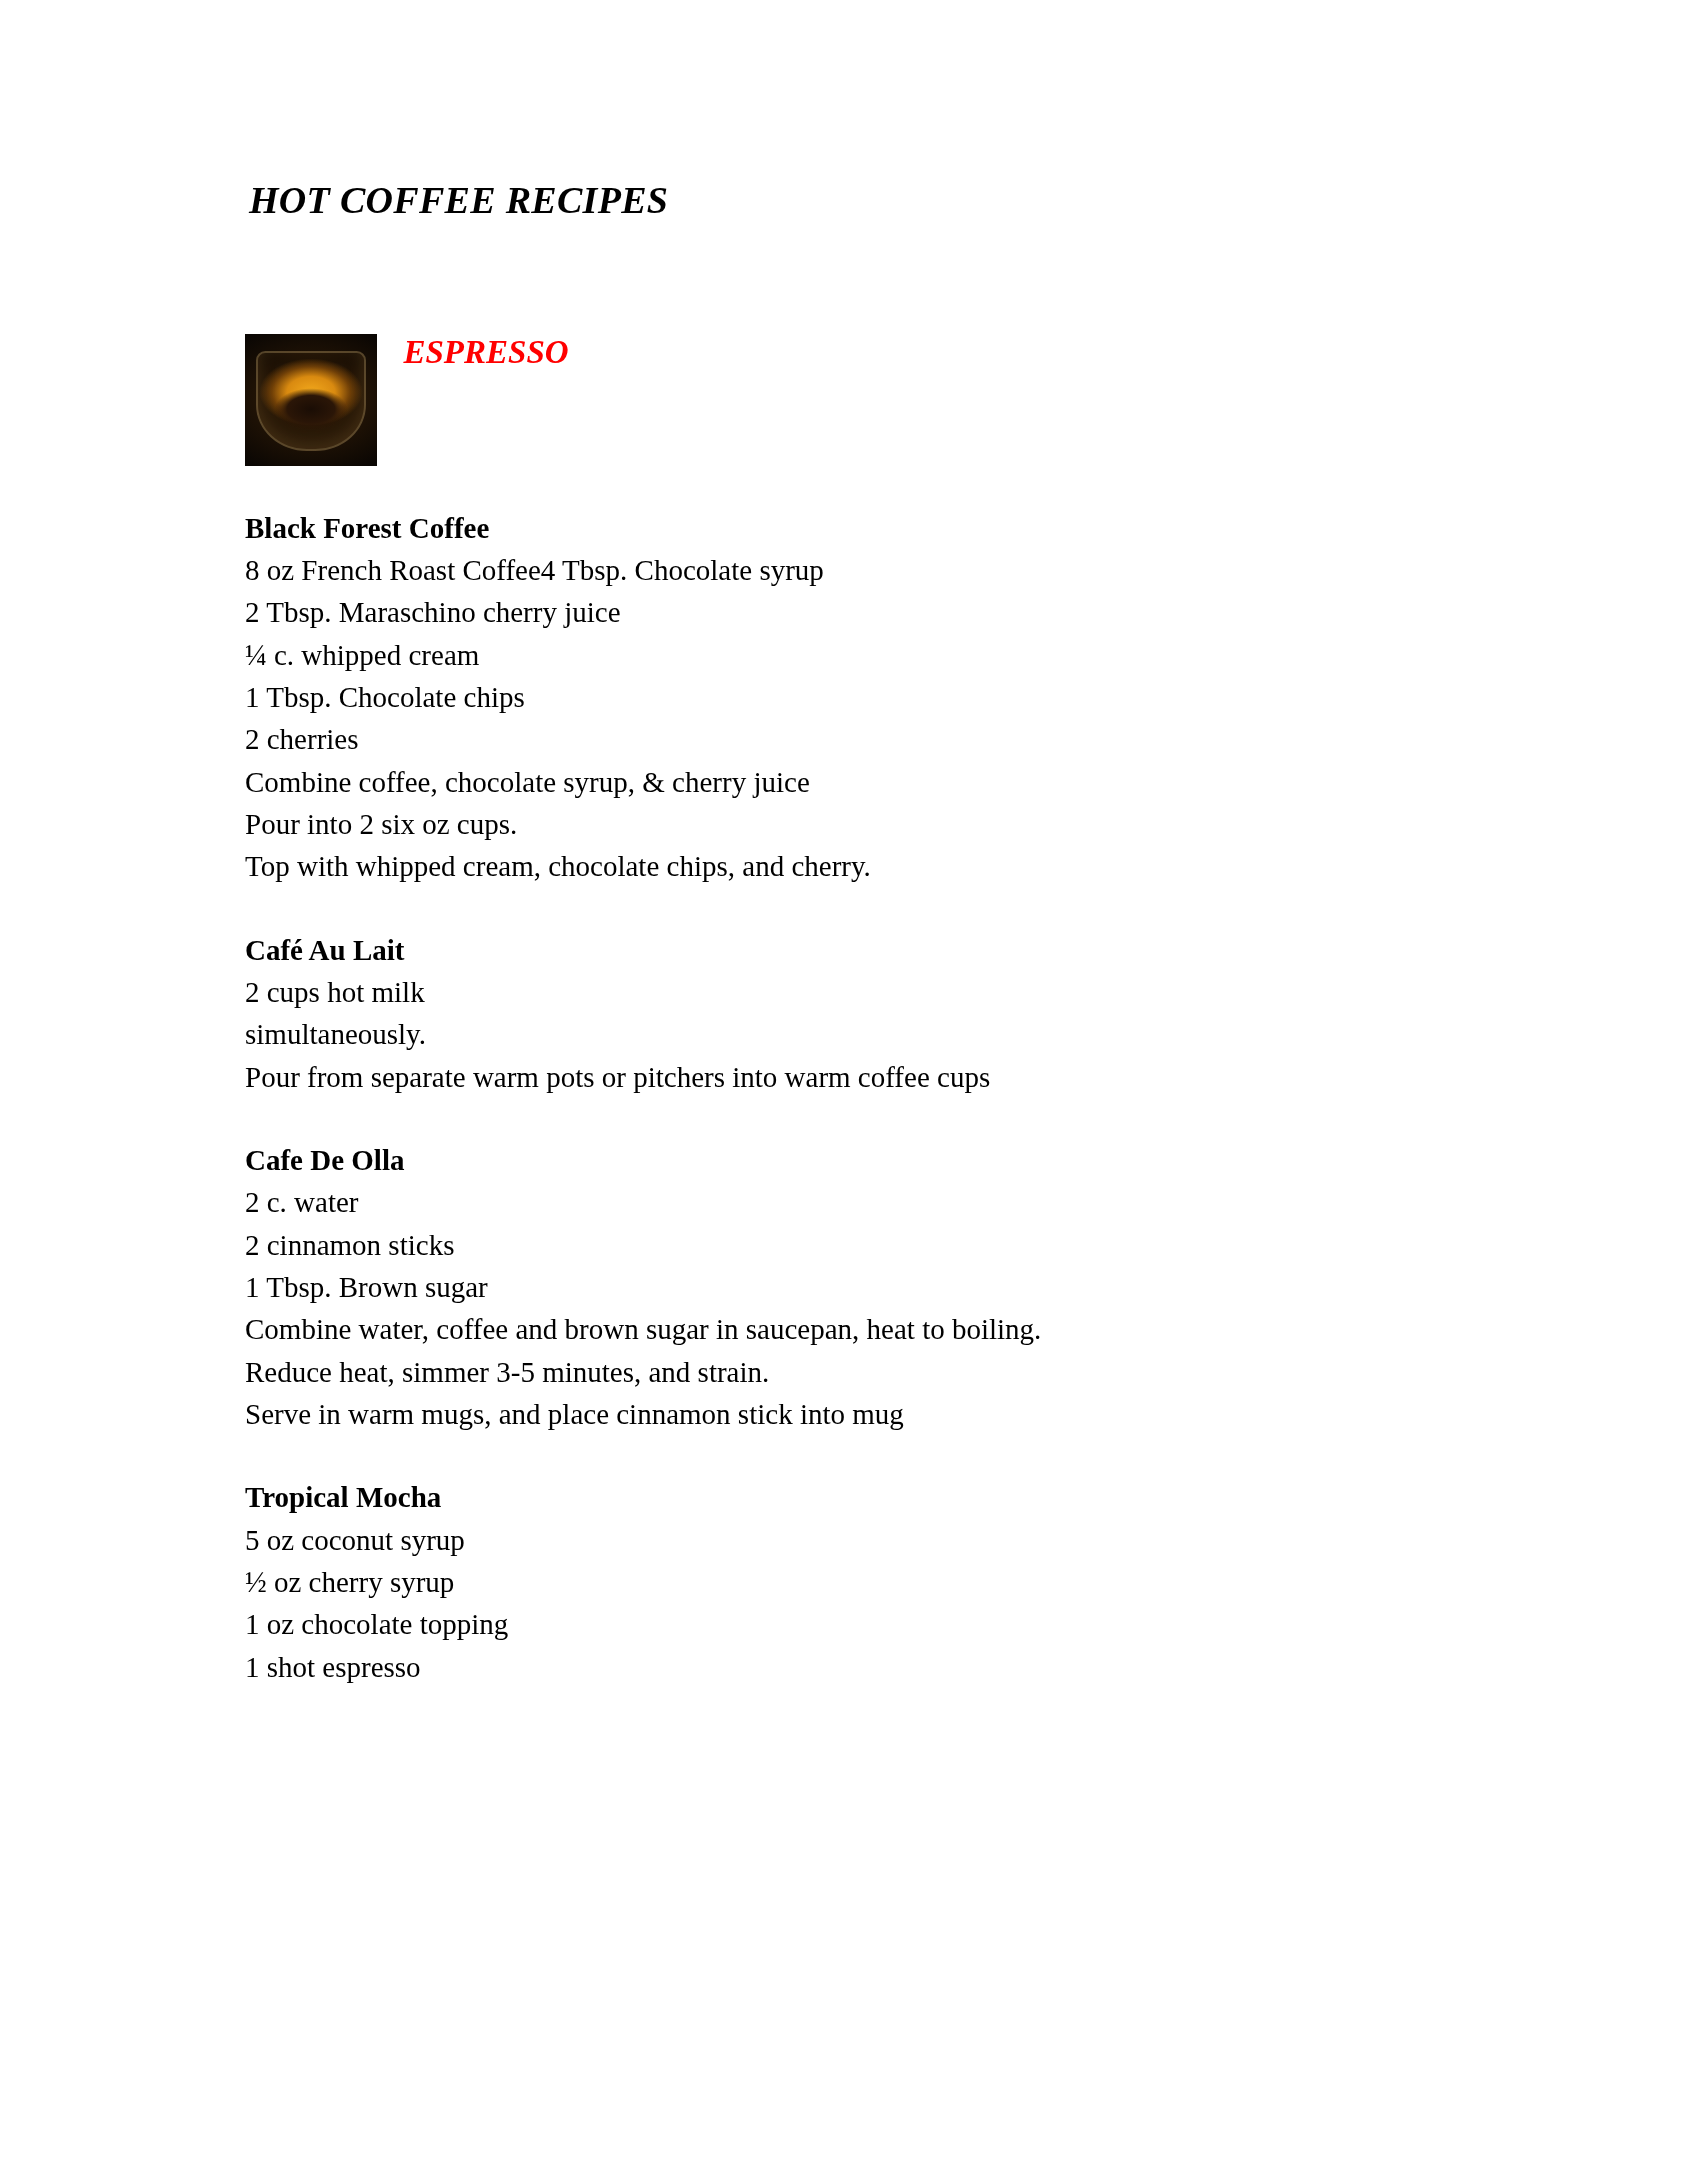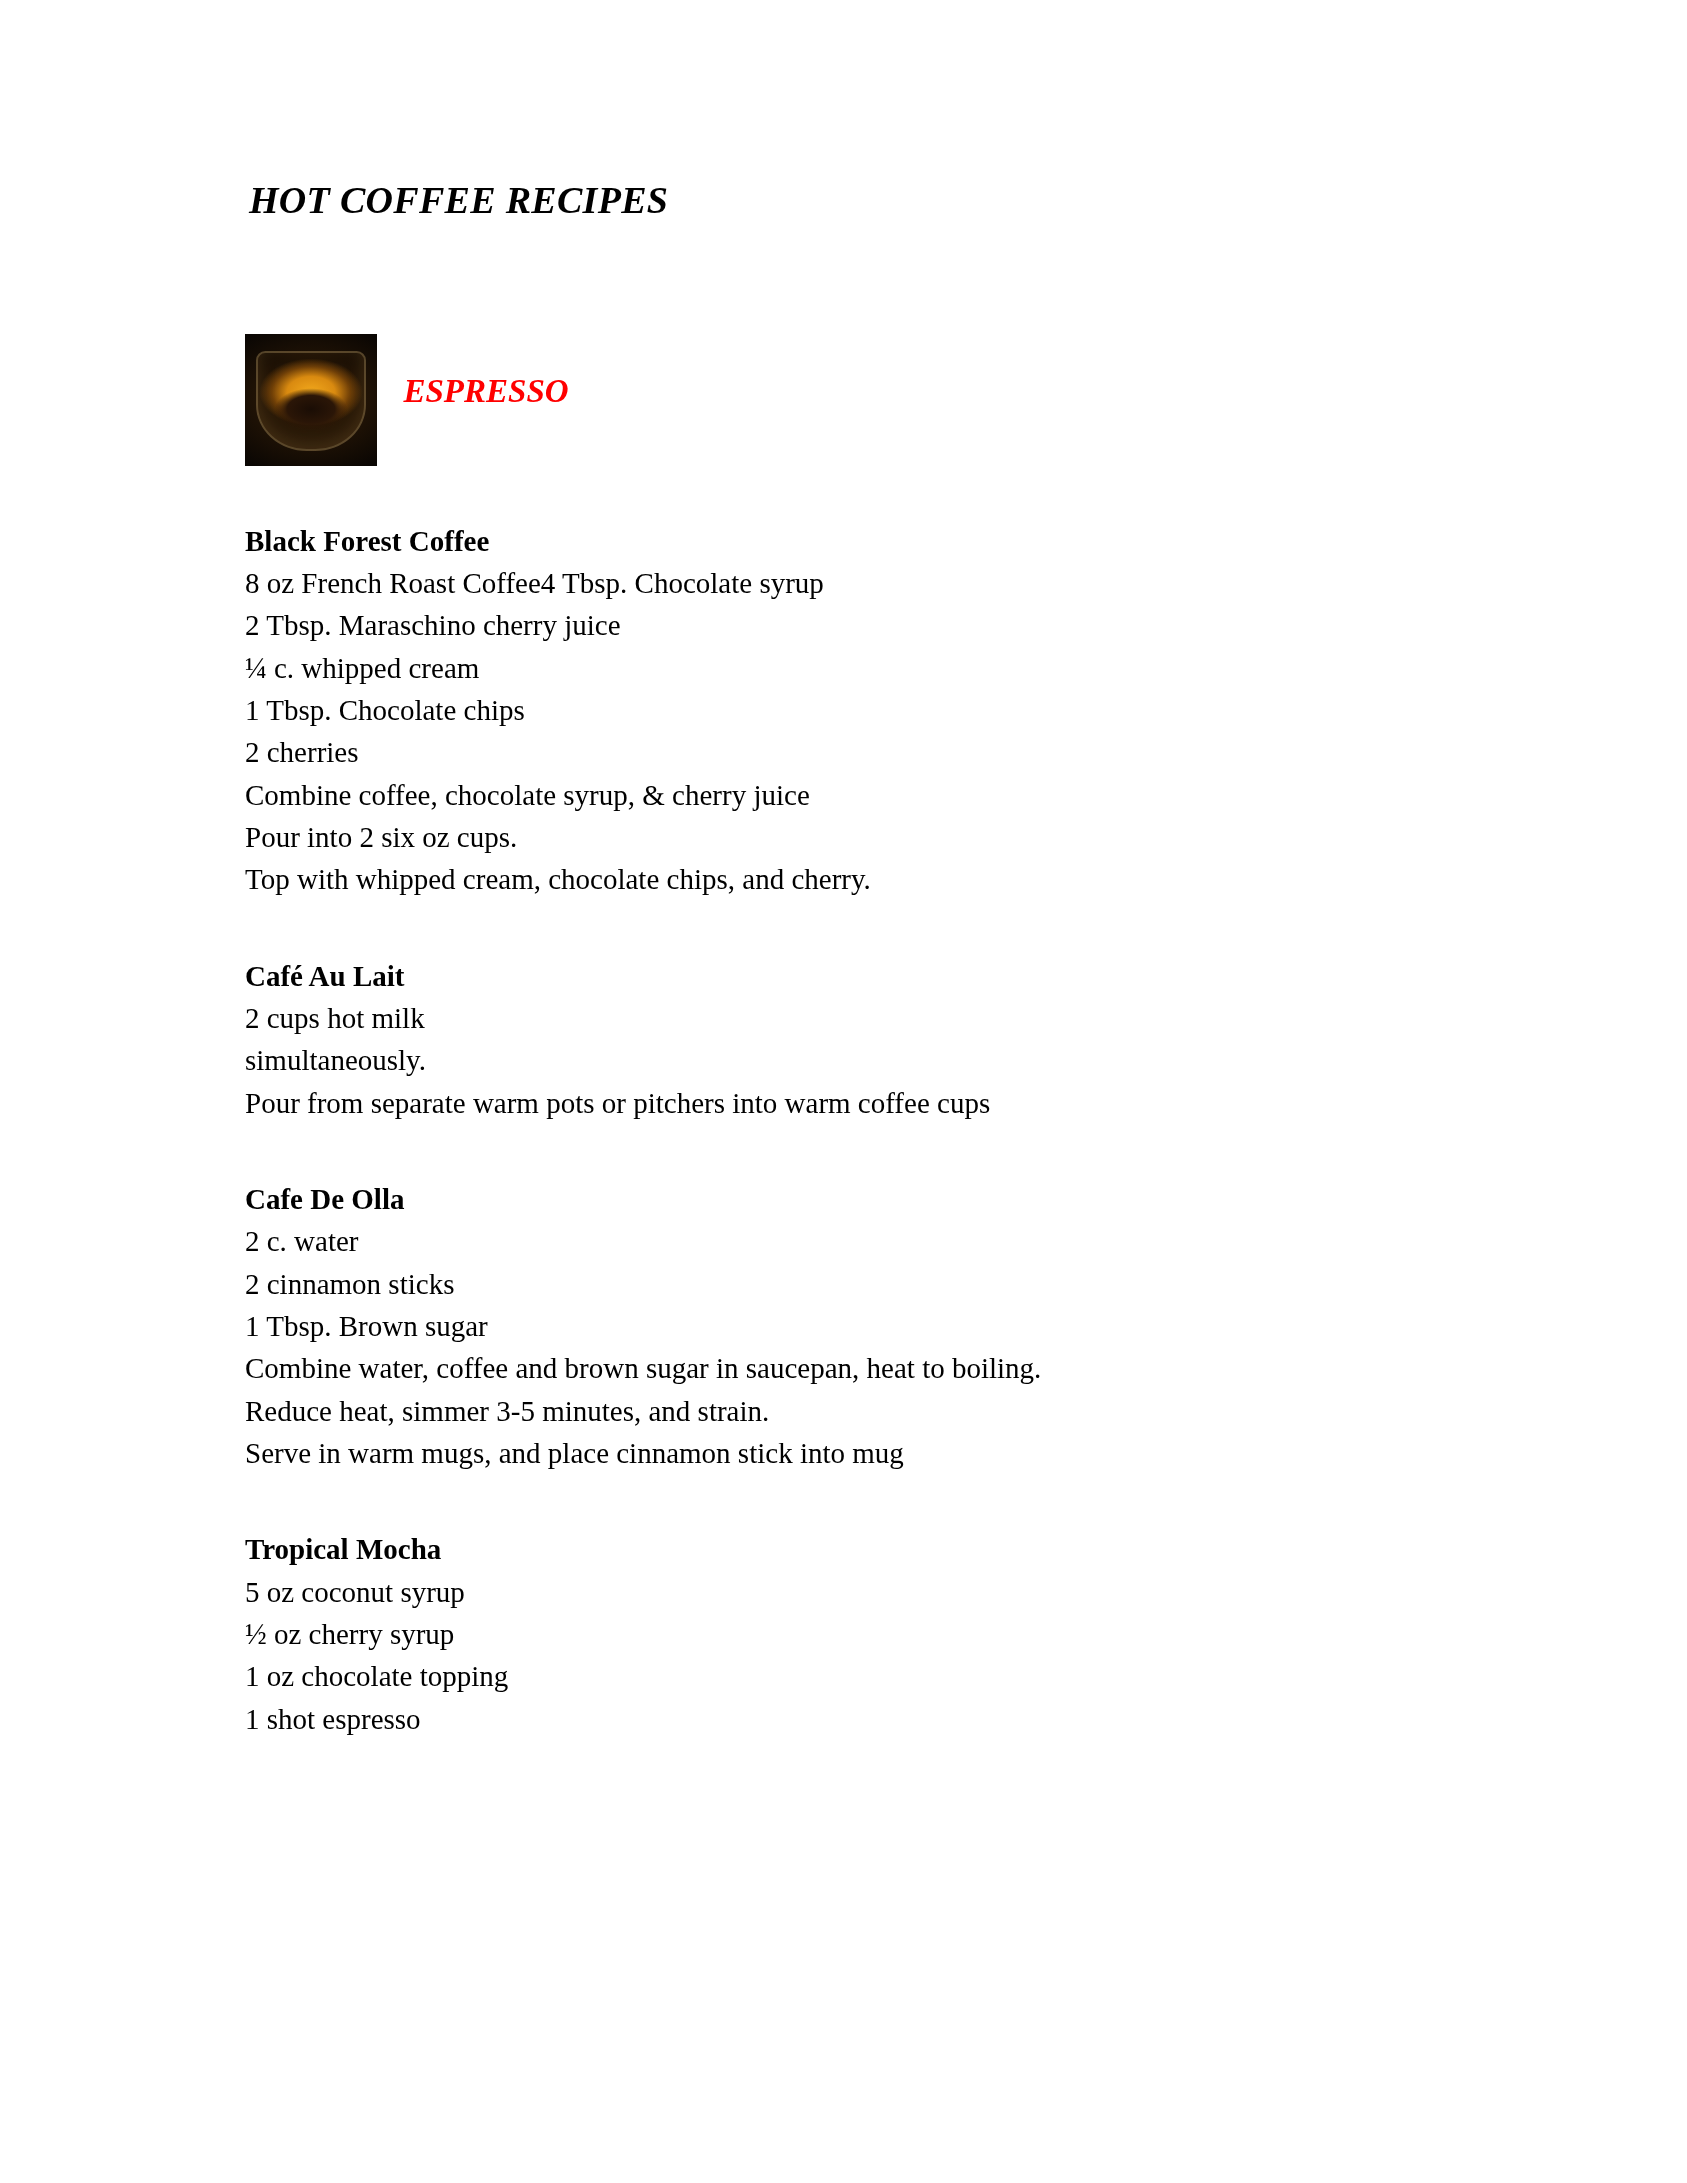--- a/index.html
+++ b/index.html
@@ -36,21 +36,21 @@
     font-size: 38px;
     letter-spacing: 0.3px;
     line-height: 1.15;
     margin: 0 0 0 4px;
     white-space: pre;
   }
   .section-head {
     margin-top: 111px;
     height: 132px;
     display: flex;
-    align-items: center;
+    align-items: flex-start;
     gap: 0;
   }
   .coffee-photo {
     width: 132px;
     height: 132px;
     background:
       radial-gradient(ellipse 52px 30px at 50% 57%, #1a0d05 0%, #2b1607 46%, rgba(43,22,7,0) 70%),
       radial-gradient(ellipse 63px 41px at 50% 44%, #f2a81c 0%, #d98a10 38%, rgba(150,85,8,0.65) 62%, rgba(40,22,6,0) 82%),
       radial-gradient(ellipse 106px 79px at 50% 50%, #3a2309 0%, #1d1105 58%, #0a0603 100%),
       #0b0704;
@@ -69,21 +69,21 @@
   .espresso-label {
     font-style: italic;
     font-weight: bold;
     font-size: 33px;
     color: #ff0000;
     margin-left: 26.5px;
     padding-bottom: 17px;
     white-space: pre;
   }
   .recipe {
-    margin-top: 54px;
+    margin-top: 41px;
   }
   .recipe:first-of-type {
     margin-top: 64px;
   }
   .recipe-name {
     font-weight: bold;
     font-size: 29px;
     line-height: 1.46;
     margin: 0;
     white-space: pre;

